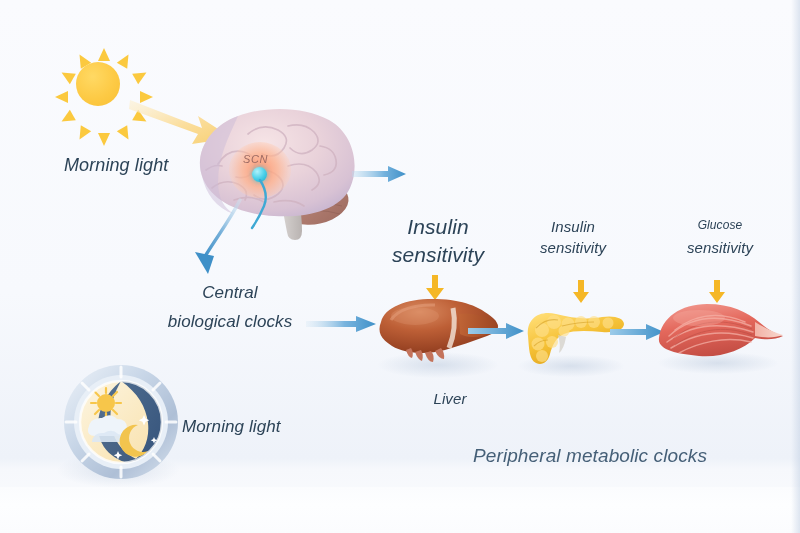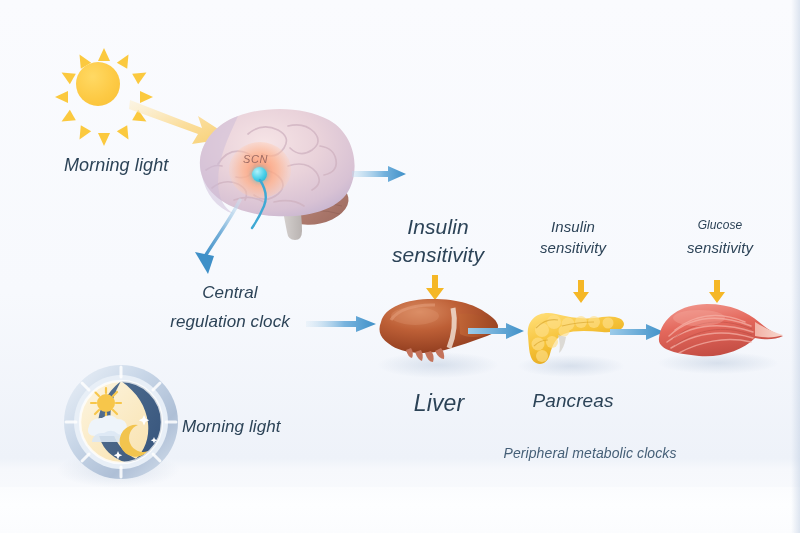--- a/index.html
+++ b/index.html
@@ -215,21 +215,21 @@
         <stop offset="0%" stop-color="#cfe4f3" stop-opacity=".45"></stop>
         <stop offset="55%" stop-color="#76b0d9"></stop>
         <stop offset="100%" stop-color="#3f90c8"></stop>
       </linearGradient>
     </defs>
     <path d="M62,4 C52,24 38,42 26,62" fill="none" stroke="url(#gCurve)" stroke-width="3.4" stroke-linecap="round"></path>
     <path d="M30,78 L17,56 L36,60 Z" fill="#3f90c8"></path>
   </svg>
 
   <div class="txt center" style="left:165px; top:283px; width:130px; font-size:17px;">Central</div>
-  <div class="txt center" style="left:155px; top:312px; width:150px; font-size:17px;">regulation clock</div>
+  <div class="txt center" style="left:155px; top:312px; width:150px; font-size:17px;">biological clocks</div>
 
   <svg style="position:absolute; left:306px; top:313px;" width="72" height="22" viewBox="0 0 72 22">
     <defs>
       <linearGradient id="gBA2" x1="0" y1="0" x2="1" y2="0">
         <stop offset="0%" stop-color="#cfe4f3" stop-opacity=".25"></stop>
         <stop offset="55%" stop-color="#79b4de"></stop>
         <stop offset="100%" stop-color="#3f90c8"></stop>
       </linearGradient>
     </defs>
     <path d="M0,8 L50,8 L50,3 L70,11 L50,19 L50,14 L0,14 Z" fill="url(#gBA2)"></path>
@@ -331,21 +331,21 @@
         <path d="M40,56 q3,8 7,9 q2,-6 -1,-11 Z"></path>
         <path d="M50,57 q3,9 8,9 q2,-6 -2,-11 Z"></path>
         <path d="M60,55 q4,8 9,8 q1,-6 -3,-11 Z"></path>
         <path d="M31,54 q2,7 6,8 q2,-5 -1,-10 Z"></path>
       </g>
       <ellipse cx="40" cy="20" rx="24" ry="9" fill="#e09874" opacity=".30"></ellipse>
     </svg>
   </div>
   <div class="txt center" style="left:373px; top:215px; width:130px; font-size:21px;">Insulin</div>
   <div class="txt center" style="left:373px; top:243px; width:130px; font-size:21px;">sensitivity</div>
-  <div class="txt center" style="left:389px; top:390px; width:100px; font-size:23px;">Liver</div>
+  <div class="txt center" style="left:400px; top:390px; width:100px; font-size:15px;">Liver</div>
 
   <svg style="position:absolute; left:468px; top:321px;" width="58" height="20" viewBox="0 0 58 20">
     <defs>
       <linearGradient id="gBA3" x1="0" y1="0" x2="1" y2="0">
         <stop offset="0%" stop-color="#9ccbe9"></stop>
         <stop offset="100%" stop-color="#3f90c8"></stop>
       </linearGradient>
     </defs>
     <path d="M0,7 L38,7 L38,2 L56,10 L38,18 L38,13 L0,13 Z" fill="url(#gBA3)"></path>
   </svg>
@@ -381,21 +381,20 @@
       <g fill="none" stroke="#c98f10" stroke-width="1.1" opacity=".45">
         <path d="M18,28 q10,-10 22,-8"></path>
         <path d="M44,26 q16,-4 32,-4"></path>
         <path d="M16,46 q6,-6 14,-6"></path>
       </g>
       <path d="M40,35 q3,10 1,18 q5,-4 7,-16 Z" fill="#d6d2cb" opacity=".8"></path>
     </svg>
   </div>
   <div class="txt center" style="left:518px; top:218px; width:110px; font-size:15px;">Insulin</div>
   <div class="txt center" style="left:518px; top:239px; width:110px; font-size:15px;">sensitivity</div>
-  <div class="txt center" style="left:518px; top:390px; width:110px; font-size:19px;">Pancreas</div>
 
   <svg style="position:absolute; left:610px; top:322px;" width="56" height="20" viewBox="0 0 56 20">
     <path d="M0,7 L36,7 L36,2 L54,10 L36,18 L36,13 L0,13 Z" fill="url(#gBA3)"></path>
   </svg>
 
   <svg style="position:absolute; left:708px; top:280px;" width="18" height="24" viewBox="0 0 18 24">
     <path d="M6,0 L12,0 L12,12 L17,12 L9,23 L1,12 L6,12 Z" fill="#f5b726"></path>
   </svg>
   <div class="organ-shadow" style="left:658px; top:352px; width:120px; height:22px;"></div>
   <div class="organ" style="left:655px; top:298px; width:130px; height:66px;">
@@ -424,17 +423,17 @@
       <g fill="none" stroke="#a8423a" stroke-width="1" opacity=".35">
         <path d="M18,41 C38,24 64,18 97,31"></path>
         <path d="M20,47 C42,32 68,26 97,37"></path>
       </g>
       <ellipse cx="44" cy="20" rx="26" ry="8" fill="#f7aea2" opacity=".35"></ellipse>
     </svg>
   </div>
   <div class="txt center" style="left:660px; top:218px; width:120px; font-size:12px;">Glucose</div>
   <div class="txt center" style="left:660px; top:239px; width:120px; font-size:15px;">sensitivity</div>
 
-  <div class="txt center" style="left:440px; top:445px; width:300px; font-size:14px; color:#455f77;">Peripheral metabolic clocks</div>
+  <div class="txt center" style="left:440px; top:445px; width:300px; font-size:19px; color:#455f77;">Peripheral metabolic clocks</div>
 
   <div class="surface-band"></div>
   <div class="edge-right"></div>
 </div>
 
 </body></html>

